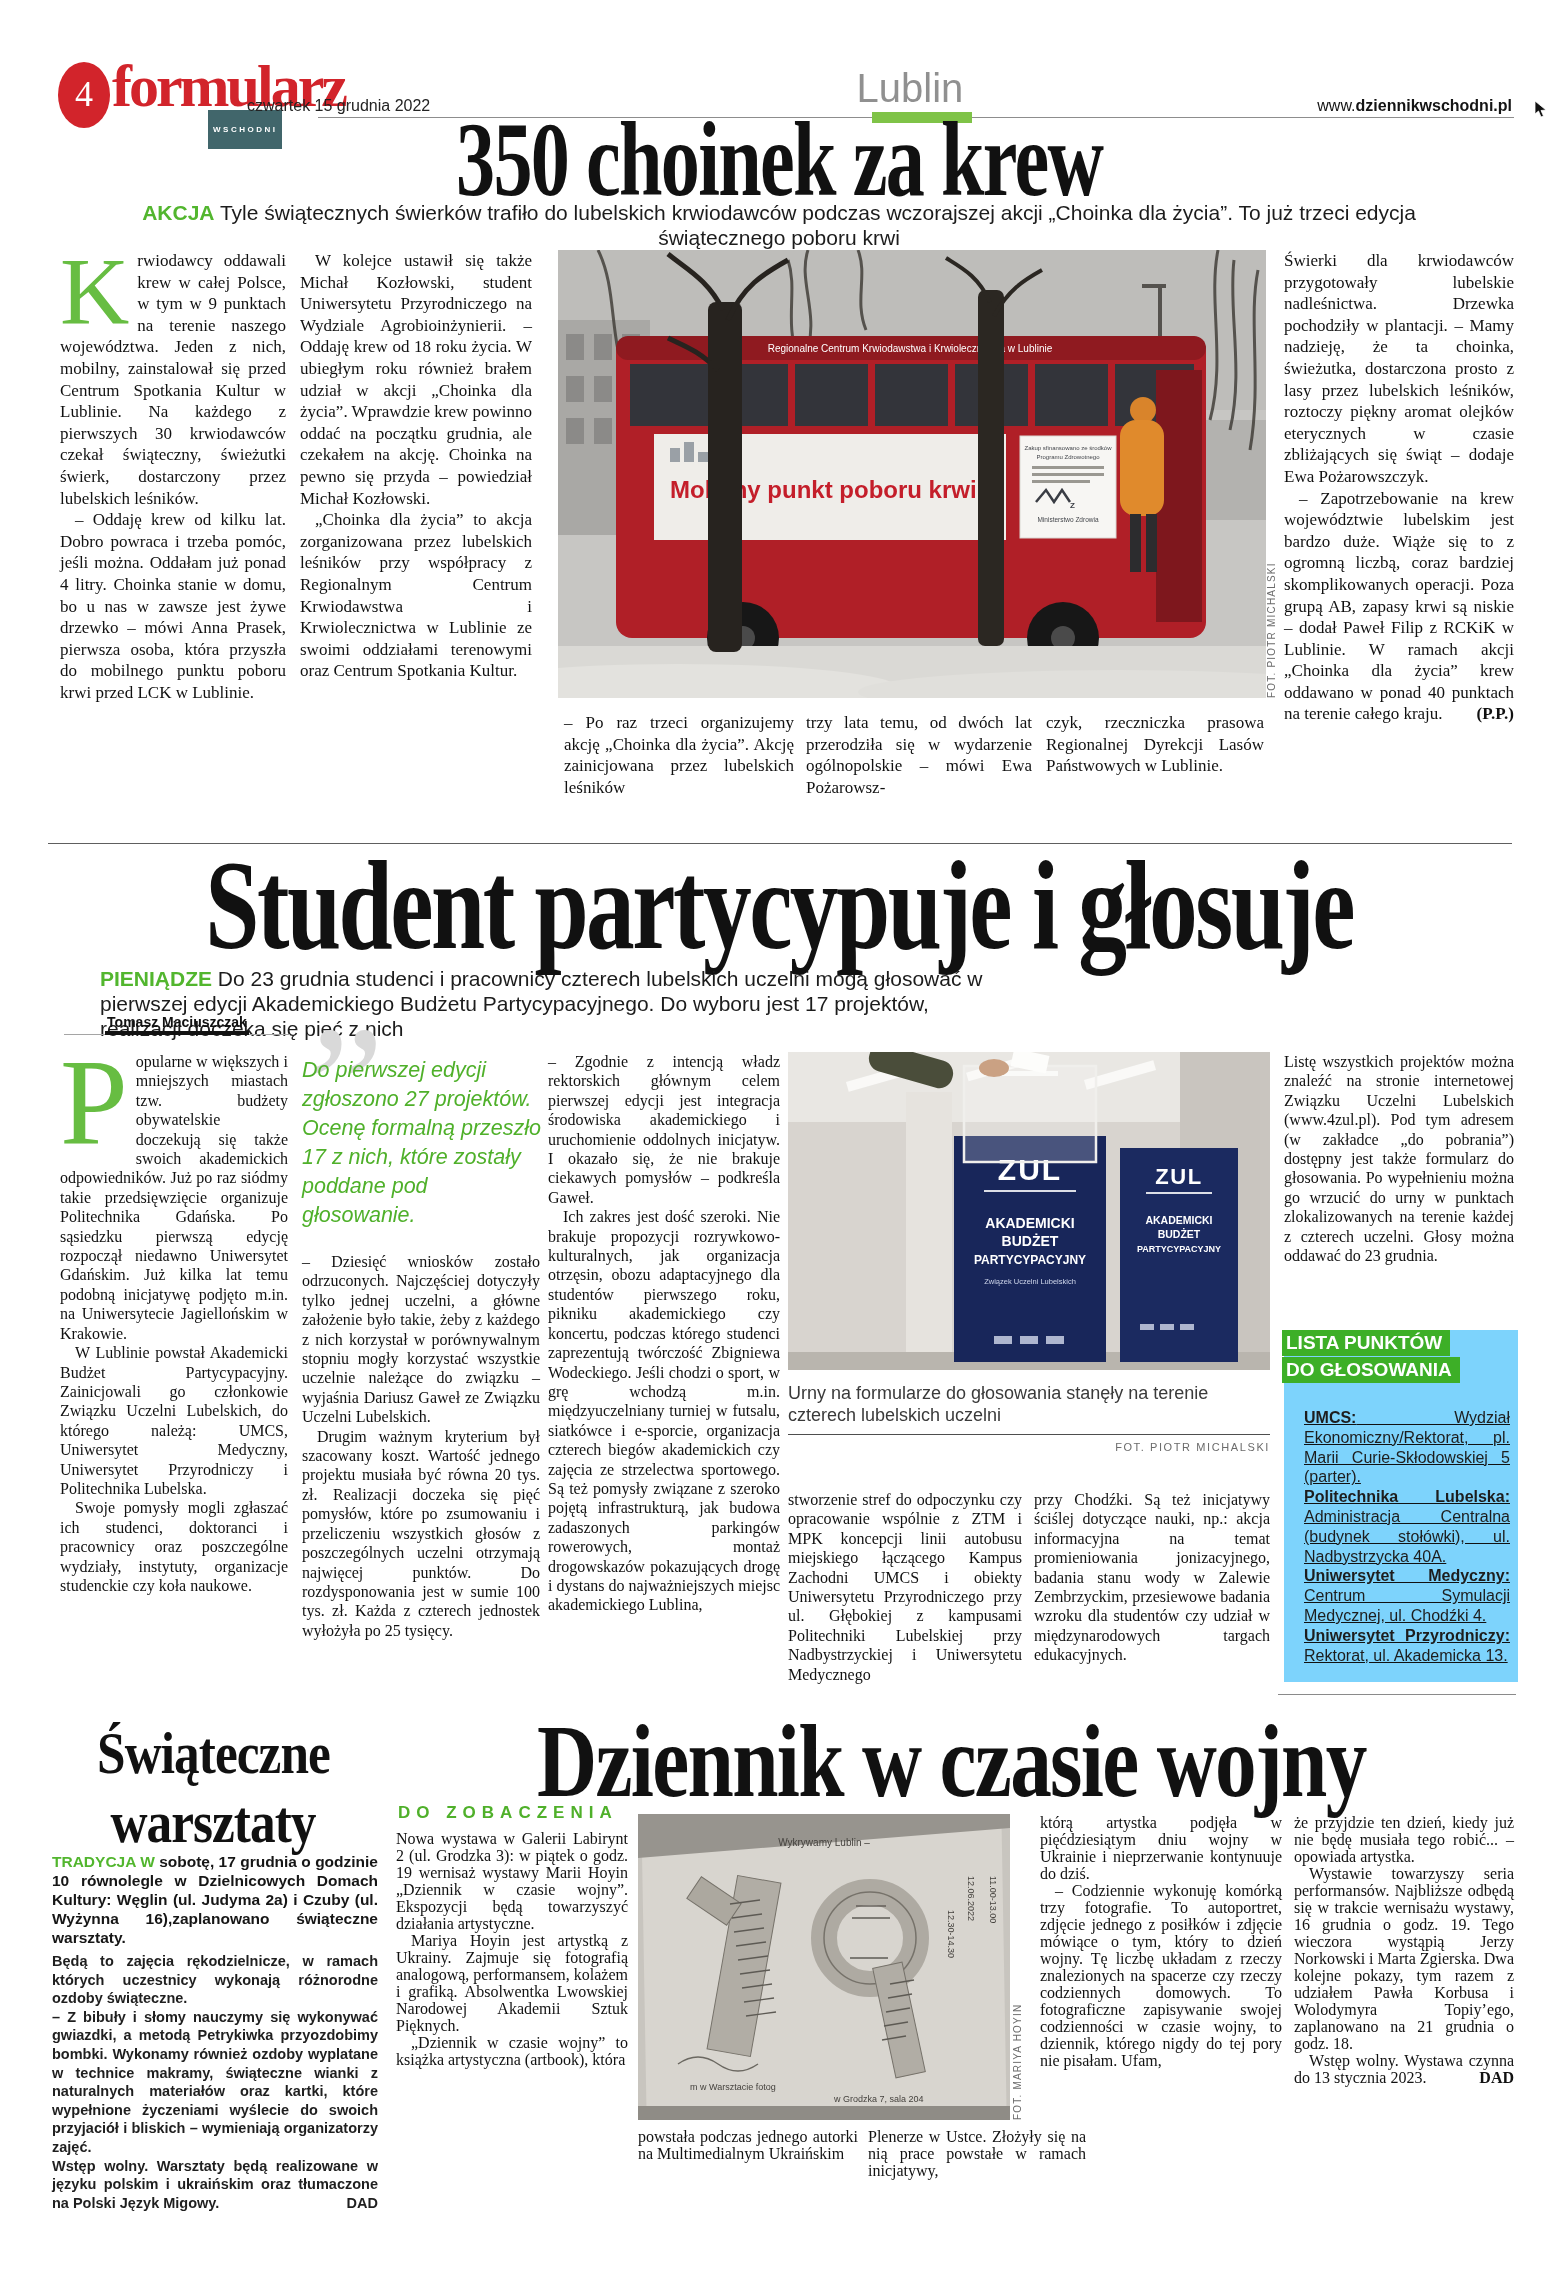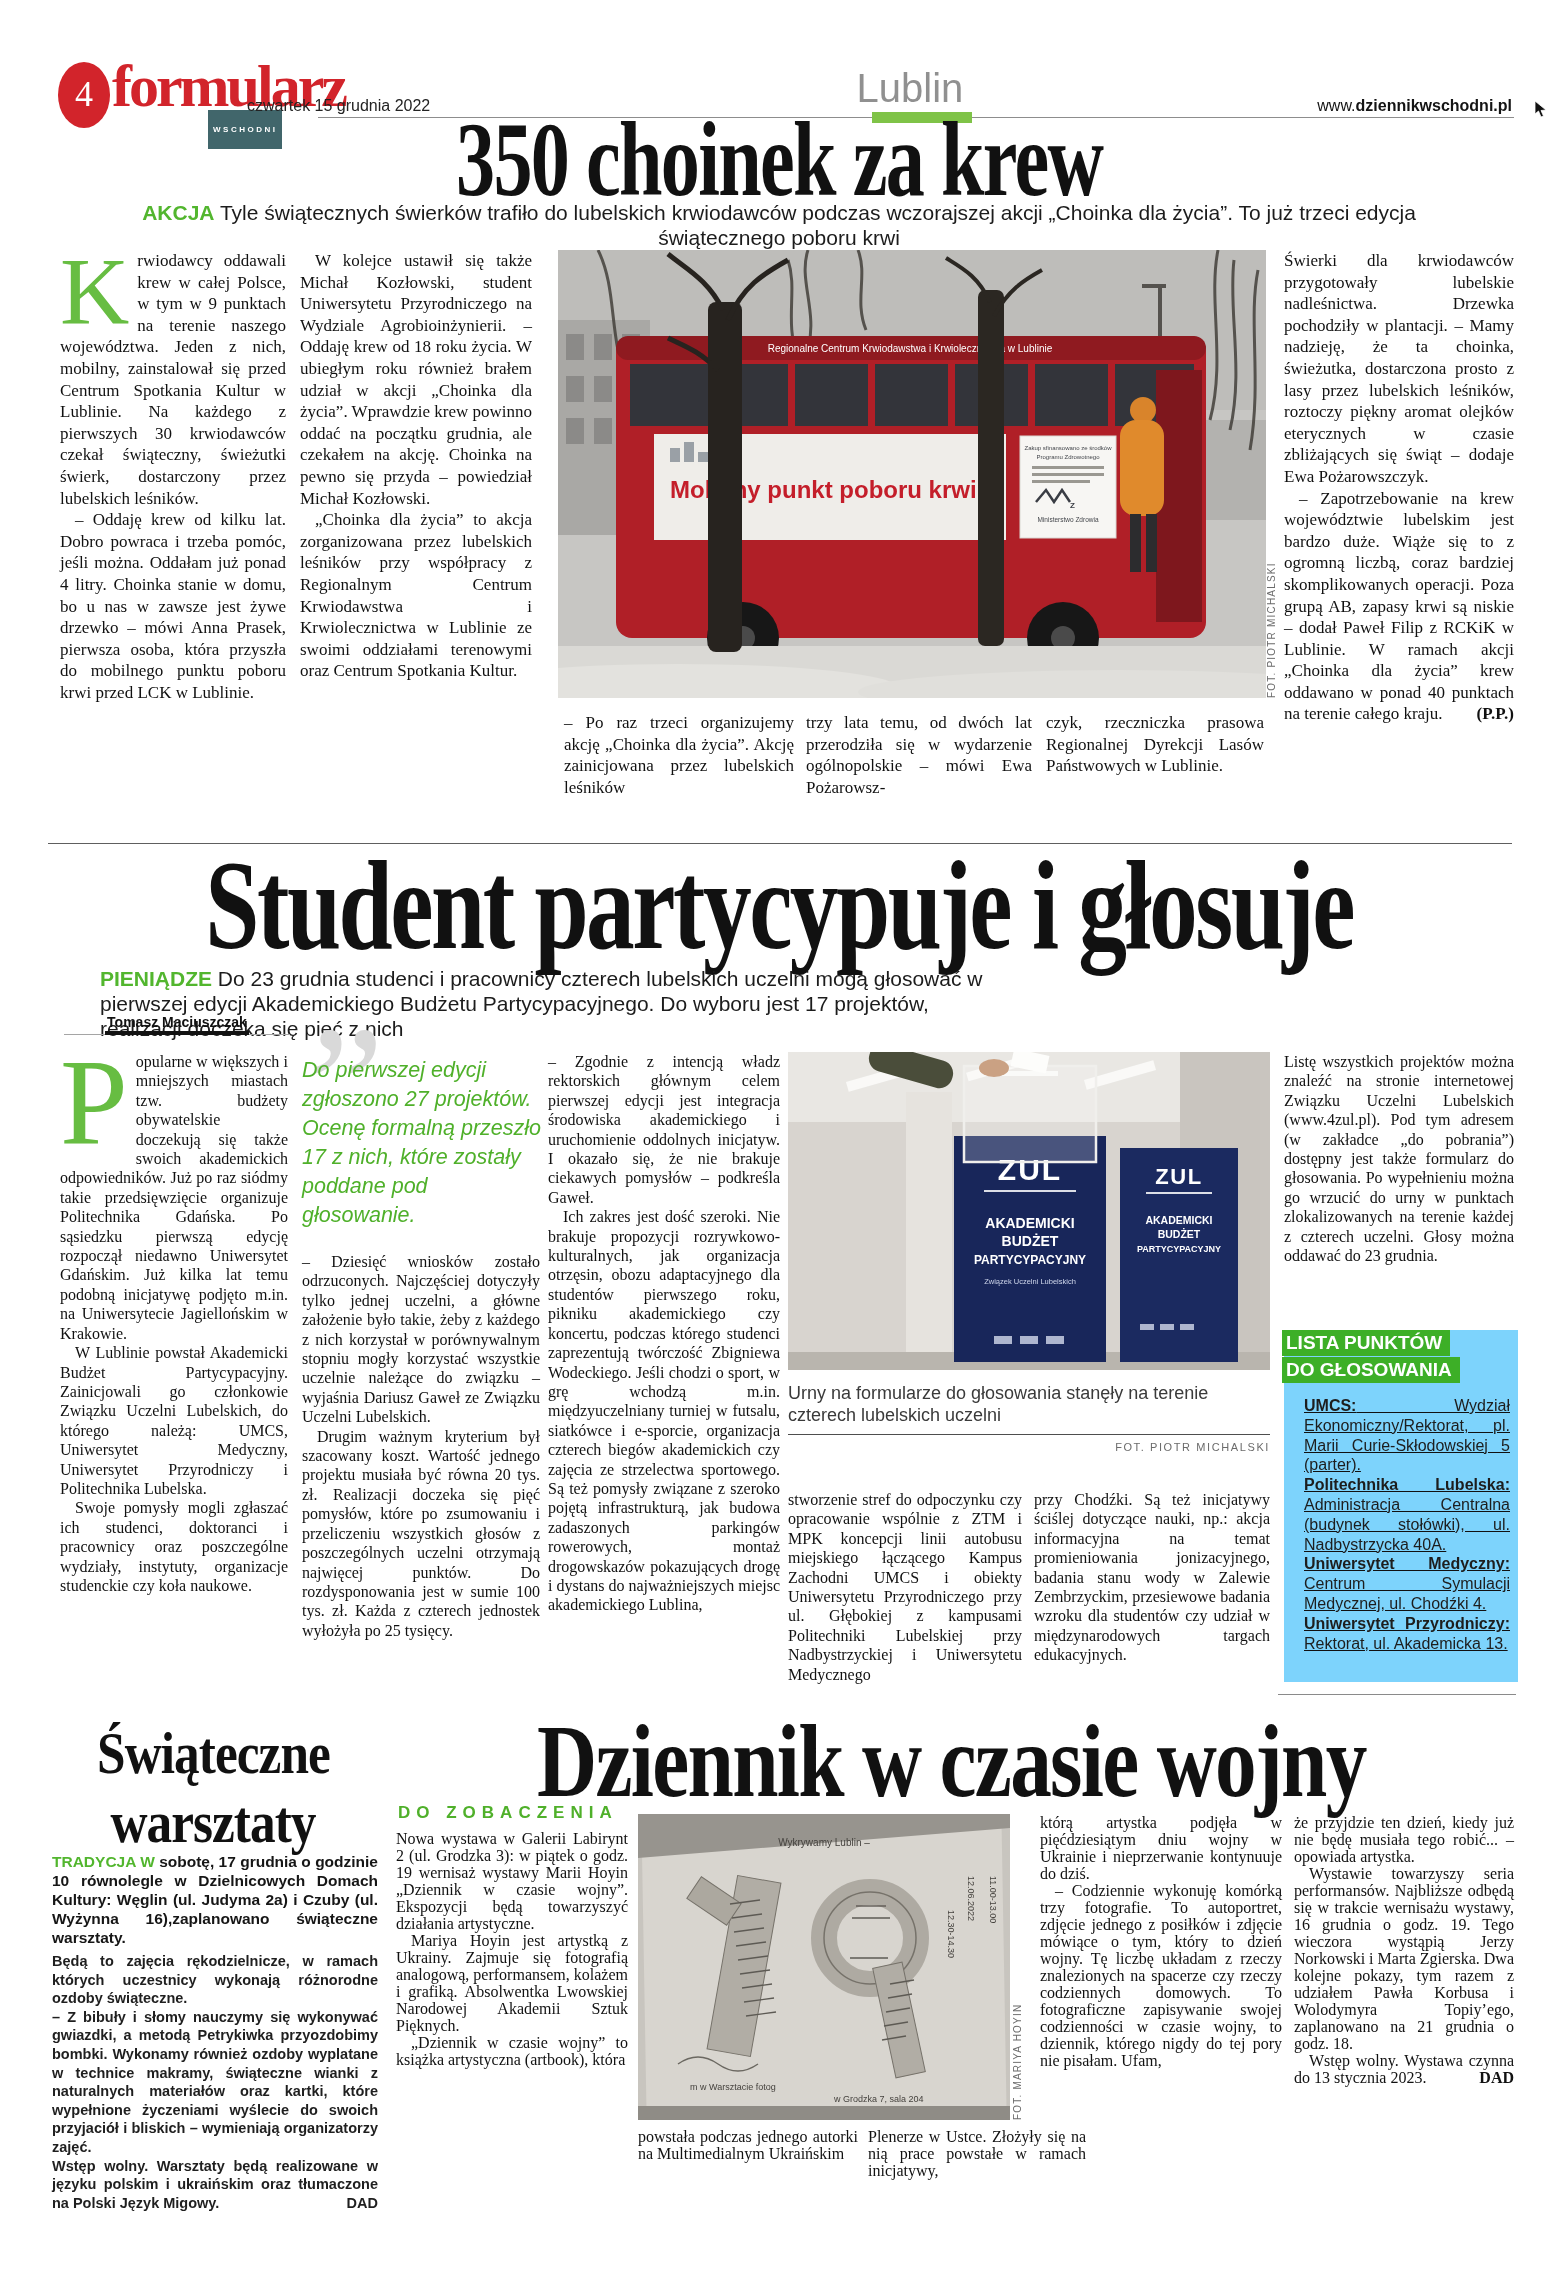--- a/index.html
+++ b/index.html
@@ -66,21 +66,21 @@
   #a2ph{left:788px;top:1052px;width:482px;height:318px;}
   #a2cap{left:788px;top:1382px;width:482px;font-size:18px;line-height:22px;color:#3a3a3a;}
   #a2caprule{left:788px;top:1434px;width:482px;height:1px;background:#4e4e4e;}
   #a2cred{left:788px;top:1441px;width:482px;text-align:right;font-size:11px;letter-spacing:1.6px;color:#6b6b6b;}
   #a2c4{left:788px;top:1490px;width:234px;}
   #a2c5{left:1034px;top:1490px;width:236px;}
   #a2c6{left:1284px;top:1052px;width:230px;}
   #a2box{left:1284px;top:1330px;width:234px;height:352px;background:#7dd3fc;text-decoration:underline;}
   .boxlab{display:inline-block;background:#3daf27;color:#fff;font:bold 19px/23px "Liberation Sans",sans-serif;
           padding:1px 8px 2px 4px;margin:0 0 1px -2px;}
-  .boxbody{padding:12px 8px 0 20px;font:16px/19.8px "Liberation Sans",sans-serif;color:#1d1d1d;}
+  .boxbody{padding:24px 8px 0 20px;font:16px/19.8px "Liberation Sans",sans-serif;color:#1d1d1d;}
   #a2endrule{left:1278px;top:1694px;width:238px;height:1px;background:#8a8a8a;}
   
   #a3t{left:48px;top:1728px;width:330px;text-align:center;line-height:56px;}
   #a3t .disp{font-size:54px;transform:scale(.95,1.1);letter-spacing:-1px;}
   #a3lead{left:52px;top:1852px;width:326px;font:bold 15.5px/19px "Liberation Sans",sans-serif;
           text-align:justify;color:#161616;}
   .a3b{font:bold 14.5px/18.6px "Liberation Sans",sans-serif;color:#1f1f1f;text-align:justify;}
   #a3body{left:52px;top:1952px;width:326px;}
   
   #a4t{left:390px;top:1708px;width:1122px;height:96px;text-align:center;}

